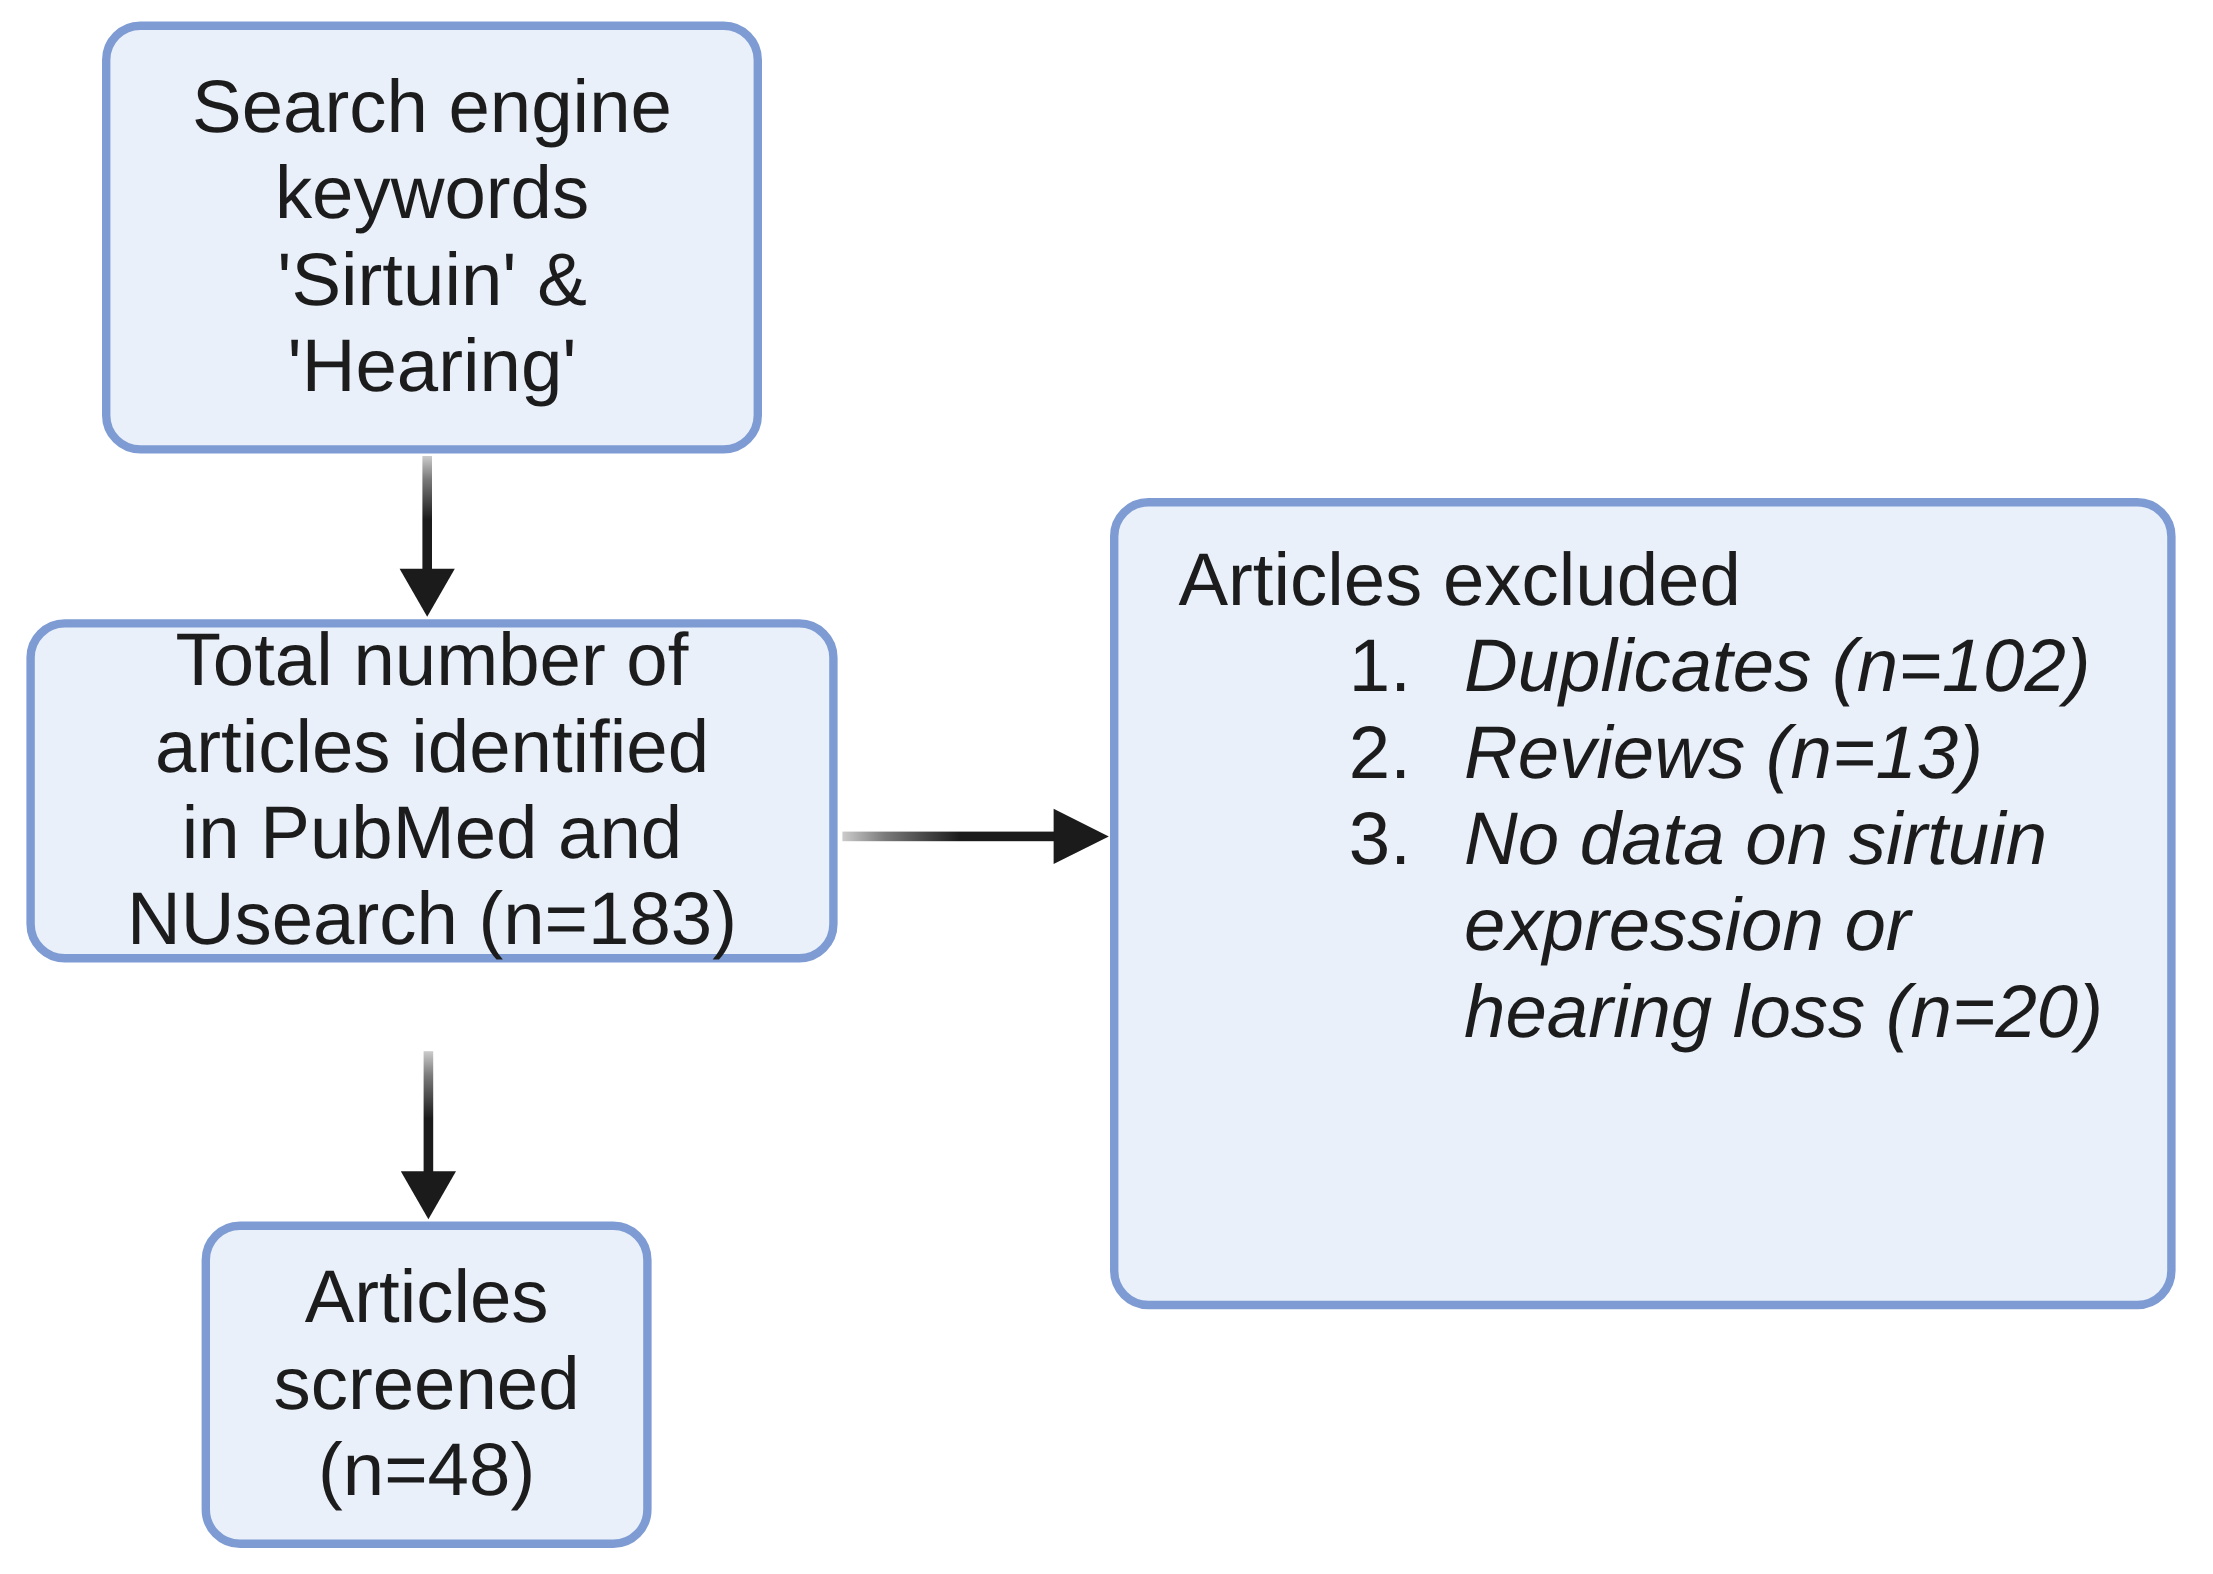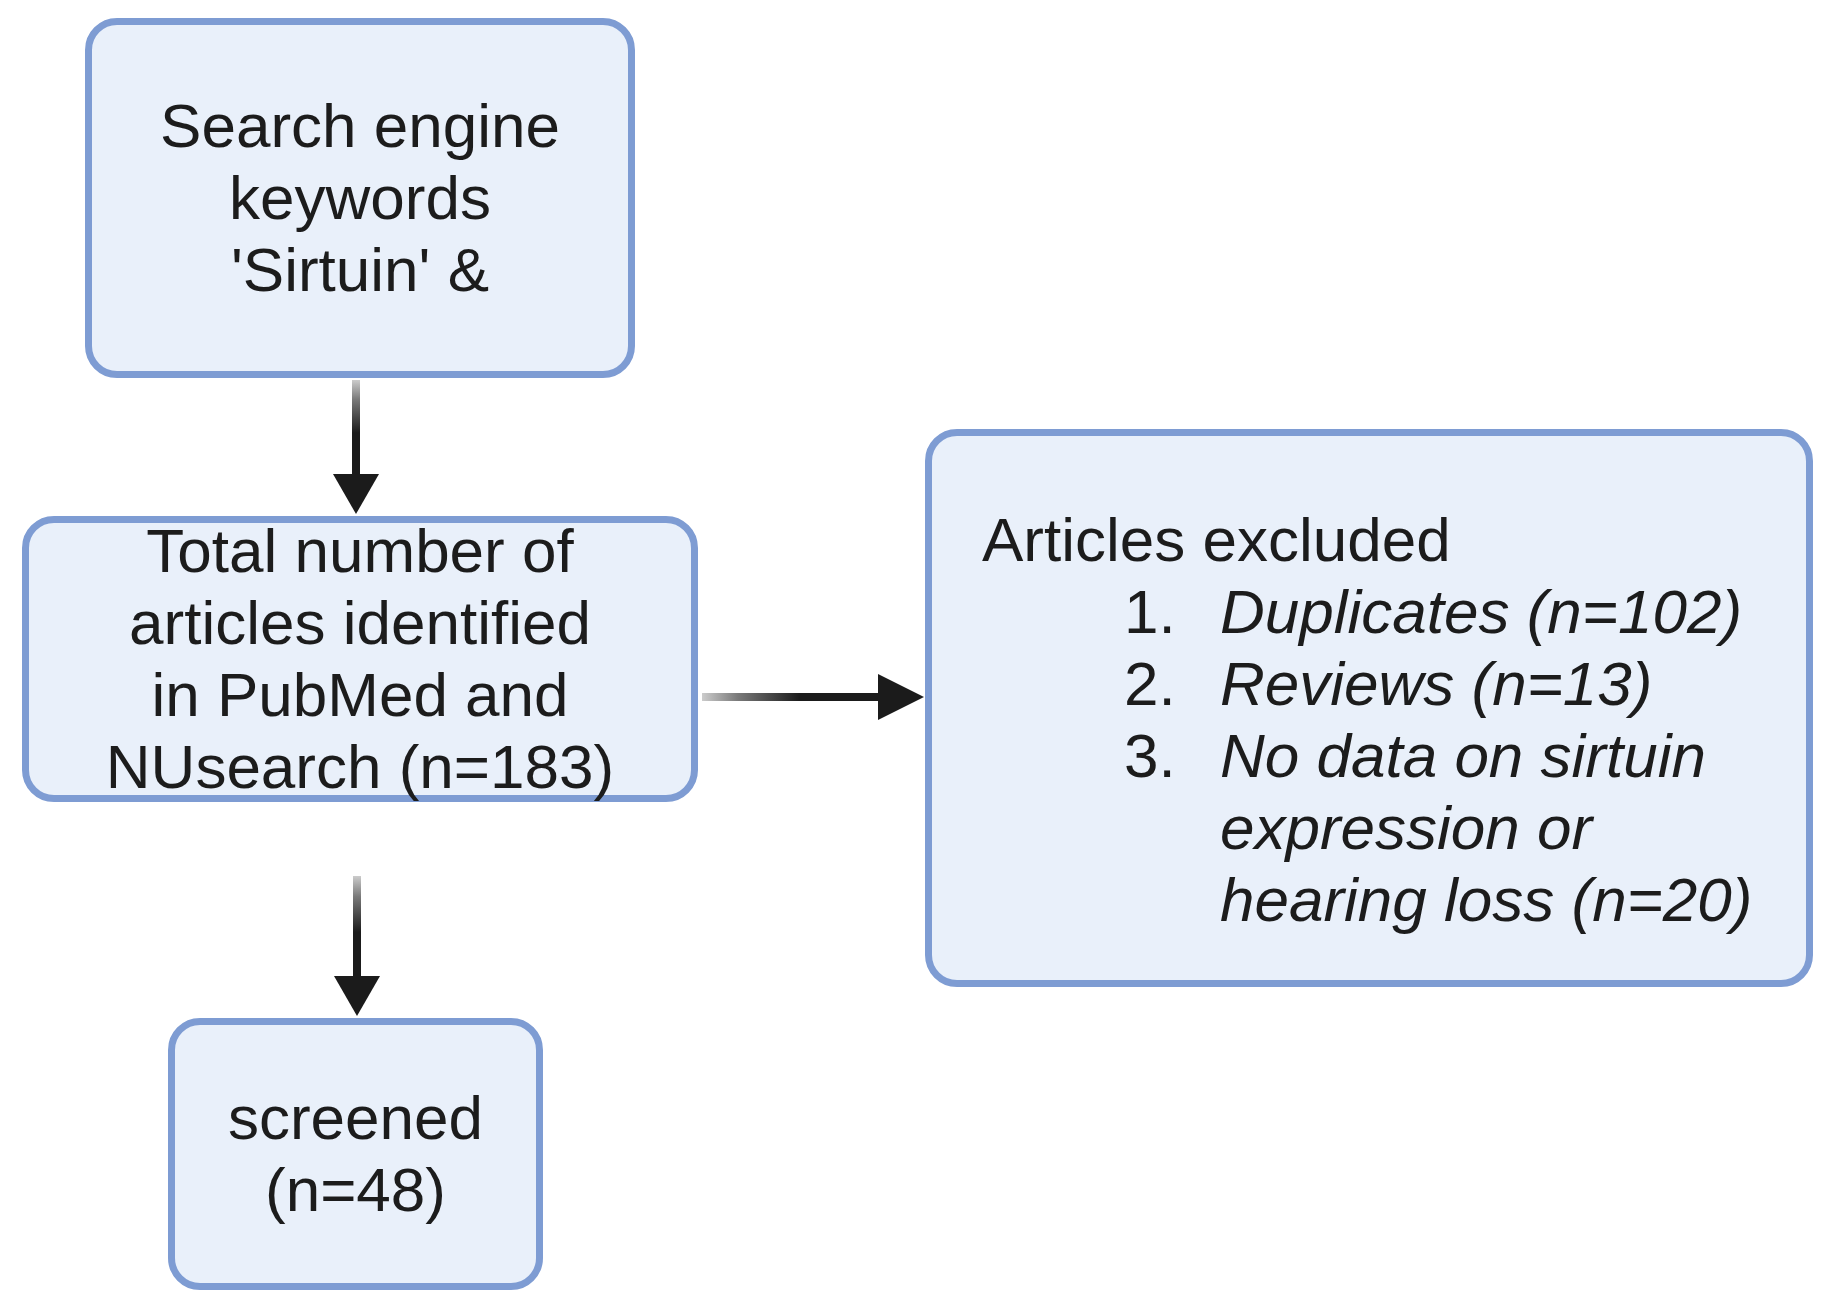--- a/index.html
+++ b/index.html
@@ -32,22 +32,22 @@
     color: var(--text);
     font-size: 62px;
     line-height: 72px;
     display: flex;
     flex-direction: column;
     justify-content: center;
   }
   .box.centered { align-items: center; text-align: center; }
   .box1 { left: 85px;  top: 18px;   width: 550px; height: 360px; }
   .box2 { left: 22px;  top: 516px;  width: 676px; height: 286px; }
-  .box3 { left: 925px; top: 429px;  width: 888px; height: 558px;
-          justify-content: flex-start; padding: 68px 20px 0 50px; }
+  .box3 { left: 925px; top: 415px;  width: 888px; height: 676px;
+          justify-content: flex-start; padding: 26px 20px 0 50px; }
   .box4 { left: 168px; top: 1018px; width: 375px; height: 272px; }
 
   .ex-item { display: flex; }
   .ex-num  { width: 96px; margin-left: 142px; flex: none; }
   .ex-lines { flex: 1 1 auto; font-style: italic; }
 
   
   .arrow-line { position: absolute; }
   .arrow-line.v { width: 8px;
     background: linear-gradient(to bottom, #cccccc 0%, #7a7a7a 20%, var(--arrow) 55%); }
@@ -74,20 +74,21 @@
 </style>
 </head>
 <body>
 
 <div class="canvas">
 
   <div class="box box1 centered">
     <div>Search engine</div>
     <div>keywords</div>
     <div>'Sirtuin' &amp;</div>
+    <div>'Hearing'</div>
   </div>
 
   <div class="arrow-line v a1-line"></div>
   <div class="arrow-head down a1-head"></div>
 
   <div class="box box2 centered">
     <div>Total number of</div>
     <div>articles identified</div>
     <div>in PubMed and</div>
     <div>NUsearch (n=183)</div>
@@ -120,17 +121,18 @@
         <div>expression or</div>
         <div>hearing loss (n=20)</div>
       </div>
     </div>
   </div>
 
   <div class="arrow-line v a2-line"></div>
   <div class="arrow-head down a2-head"></div>
 
   <div class="box box4 centered">
+    <div>Articles</div>
     <div>screened</div>
     <div>(n=48)</div>
   </div>
 
 </div>
 
 </body></html>

